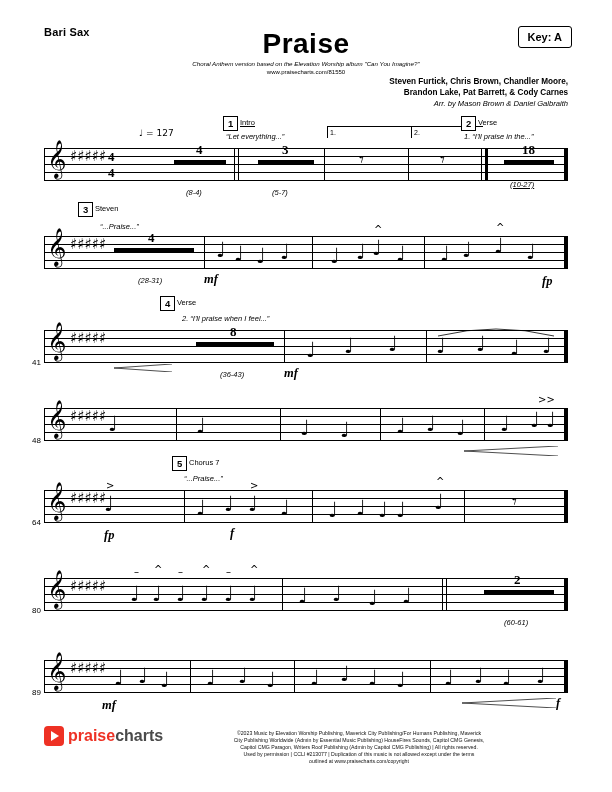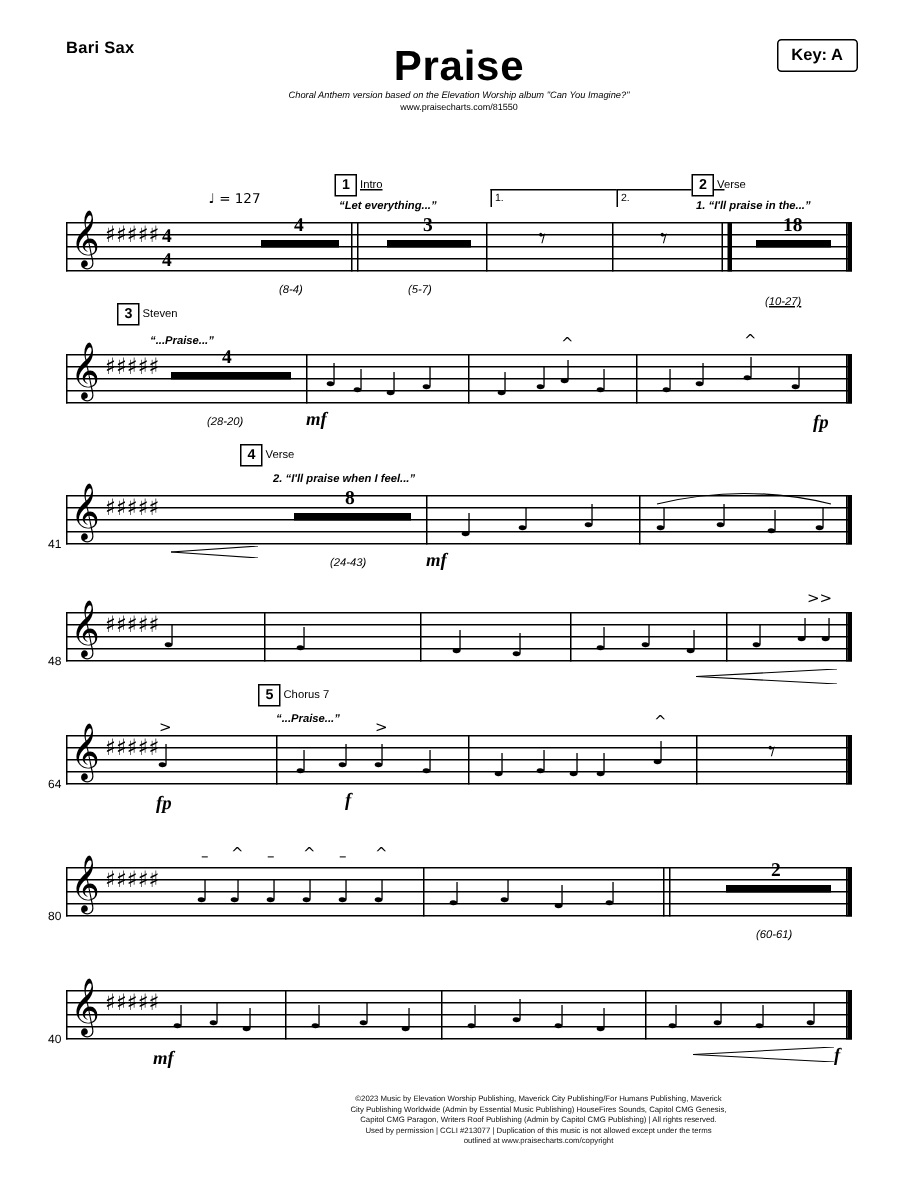--- a/index.html
+++ b/index.html
@@ -166,21 +166,20 @@
     background: #fff;
   }
   .sectlabel {
     position: absolute;
     font-size: 7.5px;
   }
   .lyric {
     position: absolute;
     font-size: 7.5px;
     font-style: italic;
-    font-weight: bold;
   }
   .barnum {
     position: absolute;
     font-size: 7.5px;
     font-style: italic;
   }
   .measnum-left {
     position: absolute;
     font-size: 8px;
   }
@@ -255,20 +254,25 @@
 </style>
 </head>
 <body>
 
 <div class="page">
 
   <div class="instrument">Bari Sax</div>
   <div class="song-title">Praise</div>
   <div class="subtitle1">Choral Anthem version based on the Elevation Worship album "Can You Imagine?"</div>
   <div class="subtitle2">www.praisecharts.com/81550</div>
+  <div class="credits">
+    <div>Steven Furtick, Chris Brown, Chandler Moore,</div>
+    <div>Brandon Lake, Pat Barrett, &amp; Cody Carnes</div>
+  </div>
+  <div class="arranger">Arr. by Mason Brown &amp; Daniel Galbraith</div>
   <div class="key-box">Key: A</div>
 
   <div class="system" style="top:140px;height:60px;">
     <div class="staff" style="top:8px;">
       <div class="ln"></div>
         <div class="ln"></div>
         <div class="ln"></div>
         <div class="ln"></div>
         <div class="ln"></div>
     </div>
@@ -306,21 +310,21 @@
     <div class="rest" style="left:396px;top:10px;">𝄾</div>
     <div class="barline" style="left:437px;top:8px;"></div>
     <div class="barline thick" style="left:441px;top:8px;"></div>
 
     <div class="rehearsal" style="left:417px;top:-24px;">2</div>
     <div class="sectlabel" style="left:434px;top:-22px;">Verse</div>
     <div class="lyric" style="left:420px;top:-8px;">1. “I'll praise in the...”</div>
 
     <div class="mrest" style="left:460px;top:20px;width:50px;"></div>
     <div class="mnum" style="left:478px;top:2px;">18</div>
-    <div class="barnum" style="left:466px;top:56px;text-decoration:underline;">(10-27)</div>
+    <div class="barnum" style="left:466px;top:40px;text-decoration:underline;">(10-27)</div>
     <div class="barline" style="left:520px;top:8px;"></div>
     <div class="barline thick" style="left:521px;top:8px;width:3px;"></div>
   </div>
 
   <div class="system" style="top:228px;height:60px;">
     <div class="staff" style="top:8px;">
       <div class="ln"></div>
         <div class="ln"></div>
         <div class="ln"></div>
         <div class="ln"></div>
@@ -329,21 +333,21 @@
     <div class="barline" style="left:0;top:8px;"></div>
     <div class="clef" style="left:3px;top:2px;">𝄞</div>
     <div class="keysig" style="left:26px;top:9px;">♯♯♯♯♯</div>
 
     <div class="rehearsal" style="left:34px;top:-26px;">3</div>
     <div class="sectlabel" style="left:51px;top:-24px;">Steven</div>
     <div class="lyric" style="left:56px;top:-6px;">“...Praise...”</div>
 
     <div class="mrest" style="left:70px;top:20px;width:80px;"></div>
     <div class="mnum" style="left:104px;top:2px;">4</div>
-    <div class="barnum" style="left:94px;top:48px;">(28-20)</div>
+    <div class="barnum" style="left:94px;top:48px;">(28-31)</div>
     <div class="barline" style="left:160px;top:8px;"></div>
 
     <div class="dyn" style="left:160px;top:44px;">mf</div>
 
     <div class="note" style="left:172px;top:12px;">♩</div>
     <div class="note" style="left:190px;top:16px;">♩</div>
     <div class="note" style="left:212px;top:18px;">♩</div>
     <div class="note" style="left:236px;top:14px;">♩</div>
     <div class="barline" style="left:268px;top:8px;"></div>
 
@@ -383,21 +387,21 @@
 
     <div class="hairpin" style="left:70px;top:42px;width:60px;">
       <svg width="60" height="8">
           <line x1="0" y1="4" x2="58" y2="0" stroke="#000" stroke-width="0.7"></line>
           <line x1="0" y1="4" x2="58" y2="8" stroke="#000" stroke-width="0.7"></line>
         </svg>
     </div>
 
     <div class="mrest" style="left:152px;top:20px;width:78px;"></div>
     <div class="mnum" style="left:186px;top:2px;">8</div>
-    <div class="barnum" style="left:176px;top:48px;">(24-43)</div>
+    <div class="barnum" style="left:176px;top:48px;">(36-43)</div>
     <div class="barline" style="left:240px;top:8px;"></div>
     <div class="dyn" style="left:240px;top:44px;">mf</div>
 
     <div class="note" style="left:262px;top:18px;">♩</div>
     <div class="note" style="left:300px;top:14px;">♩</div>
     <div class="note" style="left:344px;top:12px;">♩</div>
     <div class="barline" style="left:382px;top:8px;"></div>
     <div class="slur" style="left:392px;top:2px;">
       <svg width="120" height="14">
           <path d="M2,12 Q60,-2 118,12" fill="none" stroke="#000" stroke-width="0.8"></path>
@@ -537,21 +541,21 @@
     <div class="staff" style="top:8px;">
       <div class="ln"></div>
         <div class="ln"></div>
         <div class="ln"></div>
         <div class="ln"></div>
         <div class="ln"></div>
     </div>
     <div class="barline" style="left:0;top:8px;"></div>
     <div class="clef" style="left:3px;top:2px;">𝄞</div>
     <div class="keysig" style="left:26px;top:9px;">♯♯♯♯♯</div>
-    <div class="measnum-left" style="left:-12px;top:36px;">40</div>
+    <div class="measnum-left" style="left:-12px;top:36px;">89</div>
 
     <div class="dyn" style="left:58px;top:46px;">mf</div>
     <div class="note" style="left:70px;top:16px;">♩</div>
     <div class="note" style="left:94px;top:14px;">♩</div>
     <div class="note" style="left:116px;top:18px;">♩</div>
     <div class="barline" style="left:146px;top:8px;"></div>
 
     <div class="note" style="left:162px;top:16px;">♩</div>
     <div class="note" style="left:194px;top:14px;">♩</div>
     <div class="note" style="left:222px;top:18px;">♩</div>
@@ -571,20 +575,26 @@
       <svg width="96" height="10">
           <line x1="0" y1="5" x2="94" y2="0" stroke="#000" stroke-width="0.7"></line>
           <line x1="0" y1="5" x2="94" y2="10" stroke="#000" stroke-width="0.7"></line>
         </svg>
     </div>
     <div class="dyn" style="left:512px;top:44px;">f</div>
     <div class="barline" style="left:520px;top:8px;"></div>
     <div class="barline thick" style="left:521px;top:8px;width:3px;"></div>
   </div>
 
+  <div class="footer-logo">
+    <div class="pc-mark"></div>
+    <div class="pc-text">
+      <span class="red">praise</span><span>charts</span>
+    </div>
+  </div>
 
   <div class="copyright">
     <div>©2023 Music by Elevation Worship Publishing, Maverick City Publishing/For Humans Publishing, Maverick</div>
     <div>City Publishing Worldwide (Admin by Essential Music Publishing) HouseFires Sounds, Capitol CMG Genesis,</div>
     <div>Capitol CMG Paragon, Writers Roof Publishing (Admin by Capitol CMG Publishing) | All rights reserved.</div>
     <div>Used by permission | CCLI #213077 | Duplication of this music is not allowed except under the terms</div>
     <div>outlined at www.praisecharts.com/copyright</div>
   </div>
 
 </div>

